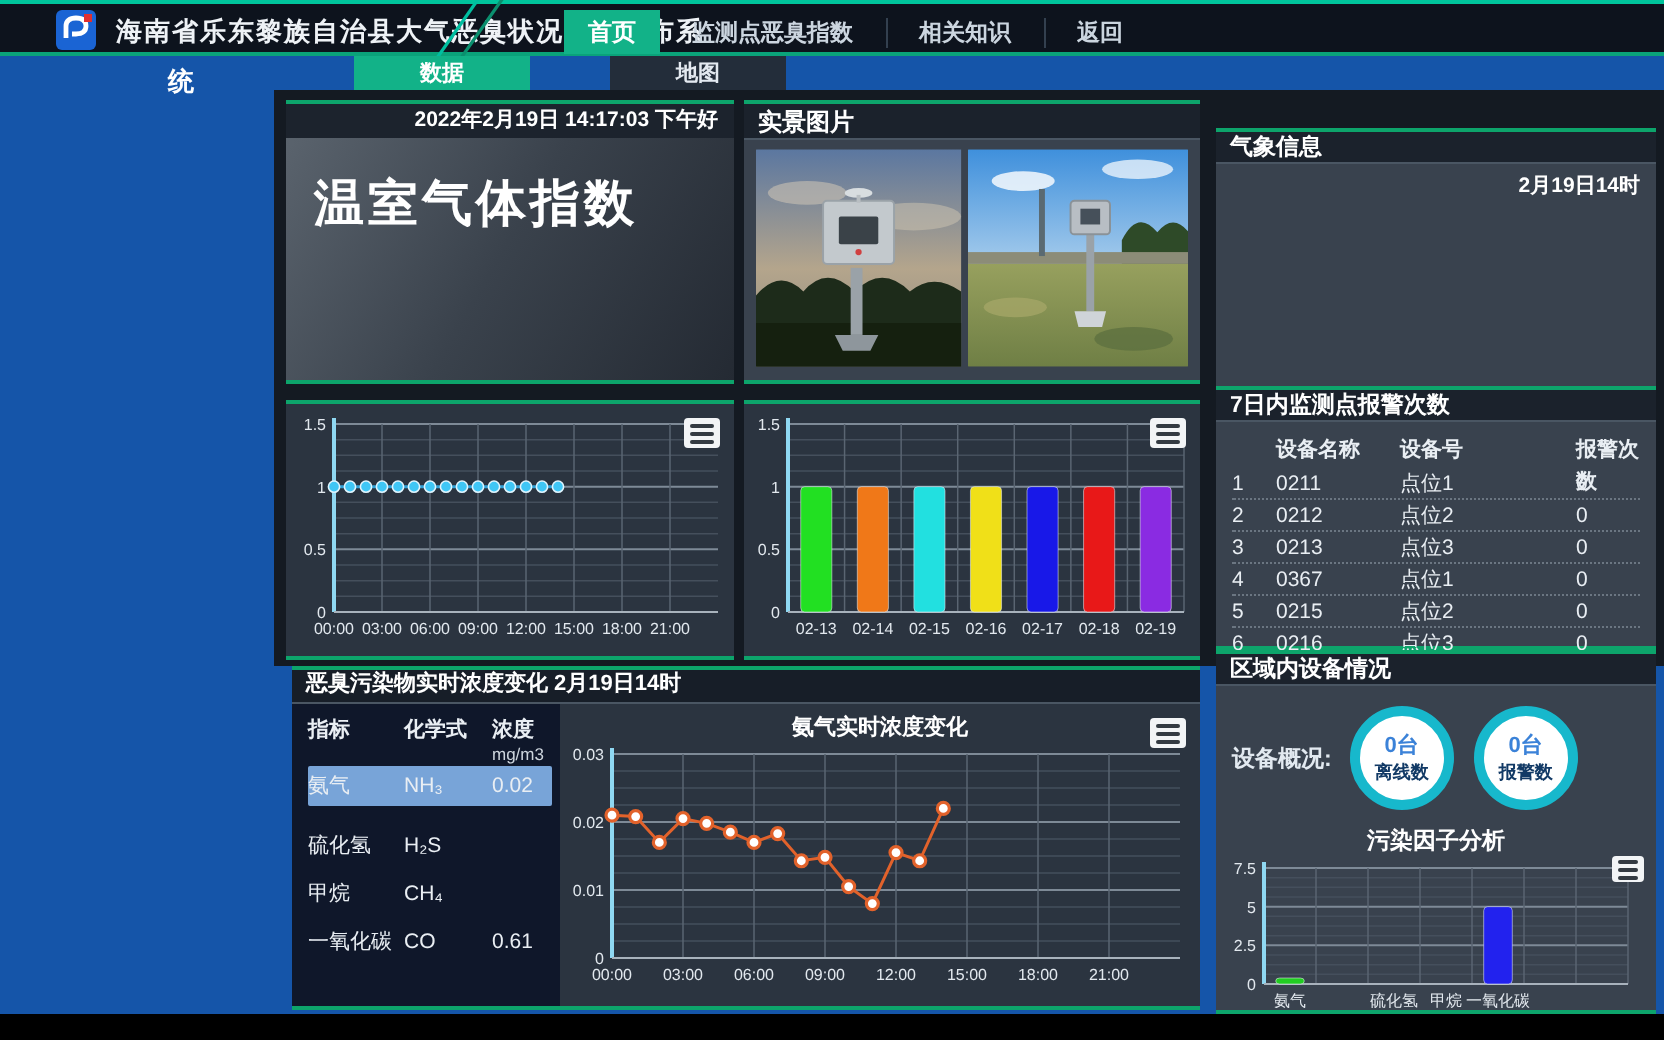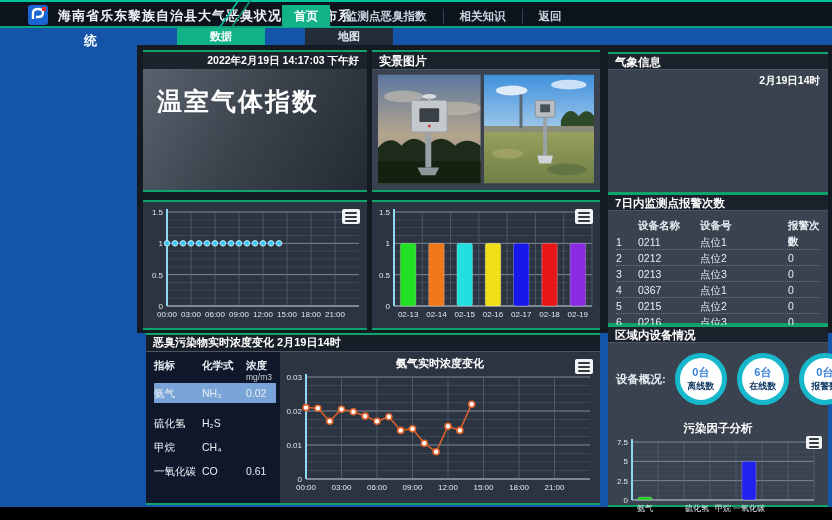--- a/index.html
+++ b/index.html
@@ -43,21 +43,21 @@
   .greet-body { height:121px; background:linear-gradient(120deg,#5a636d 0%,#3a424c 48%,#242a33 100%); }
   .greet-headline { padding:16px 0 0 14px; color:#fff; font-size:25px; font-weight:bold; letter-spacing:2px; }
 
   
   .p-photo { left:372px; top:50px; width:228px; height:142px; }
   .p-photo .panel-header { height:18px; line-height:18px; font-size:12px; }
   .photo-body { display:flex; gap:3px; padding:4px 6px; height:120px; }
   .photo-body svg { height:110px; border-radius:1px; }
 
   
-  .p-weather { left:608px; top:52px; width:220px; height:142px; }
+  .p-weather { left:608px; top:64px; width:220px; height:142px; }
   .weather-body { position:relative; height:123px; }
   .weather-time { position:absolute; right:8px; top:4px; color:#fff; font-size:10.5px; font-weight:bold; }
 
   
   .p-chart { background:#2b3440; }
   .p-line1 { left:143px; top:200px; width:224px; height:130px; }
   .p-bars1 { left:372px; top:200px; width:228px; height:130px; }
   .menu-icon { position:absolute; right:7px; top:7px; width:18px; height:15px; background:#f2f4f6;
                border-radius:2px; display:flex; flex-direction:column; justify-content:center; gap:2px;
                padding:0 3px; cursor:pointer; z-index:5; }
@@ -85,21 +85,21 @@
 
   
   .p-device { left:608px; top:325px; width:220px; height:182px; }
   .device-body { position:relative; height:161px; }
   .stats-row { display:flex; align-items:center; padding:10px 6px 0 8px; gap:9px; }
   .stats-label { color:#e2e9f0; font-size:11.5px; font-weight:bold; flex:0 0 auto; }
   .stat-circle { width:52px; height:52px; border-radius:50%; background:#fff; border:5px solid #17b8cc;
                  display:flex; flex-direction:column; align-items:center; justify-content:center; }
   .stat-count { color:#3b82d8; font-size:11px; font-weight:bold; }
   .stat-label { color:#123a66; font-size:9px; font-weight:bold; }
-  .analysis-title { text-align:center; color:#fff; font-size:11.5px; font-weight:bold; margin-top:16px; }
+  .analysis-title { text-align:center; color:#fff; font-size:11.5px; font-weight:bold; margin-top:8px; }
   .factor-wrap { position:relative; margin-top:2px; }
 
   svg text { font-family:"Liberation Sans","DejaVu Sans",sans-serif; }
 </style>
 </head>
 <body>
 
 <div class="page">
   <div class="blue-bg"></div>
 
@@ -453,24 +453,20 @@
     <div class="panel-header">区域内设备情况</div>
     <div class="device-body">
       <div class="stats-row">
         <div class="stats-label">设备概况:</div>
         <div id="device-stats" style="display:flex;gap:10px;">
             <div class="stat-circle">
               <div class="stat-count">0台</div>
               <div class="stat-label">离线数</div>
             </div>
             <div class="stat-circle">
-              <div class="stat-count">6台</div>
-              <div class="stat-label">在线数</div>
-            </div>
-            <div class="stat-circle">
               <div class="stat-count">0台</div>
               <div class="stat-label">报警数</div>
             </div>
           </div>
       </div>
       <div class="analysis-title">污染因子分析</div>
       <div class="factor-wrap">
         <div class="menu-icon" style="top:-2px;right:6px;width:16px;height:13px;">
             <span></span>
             <span></span>

